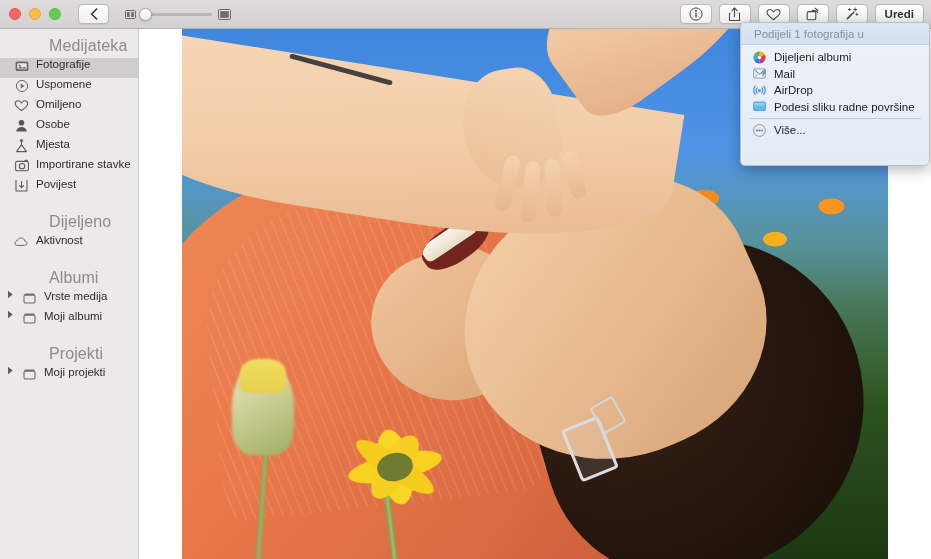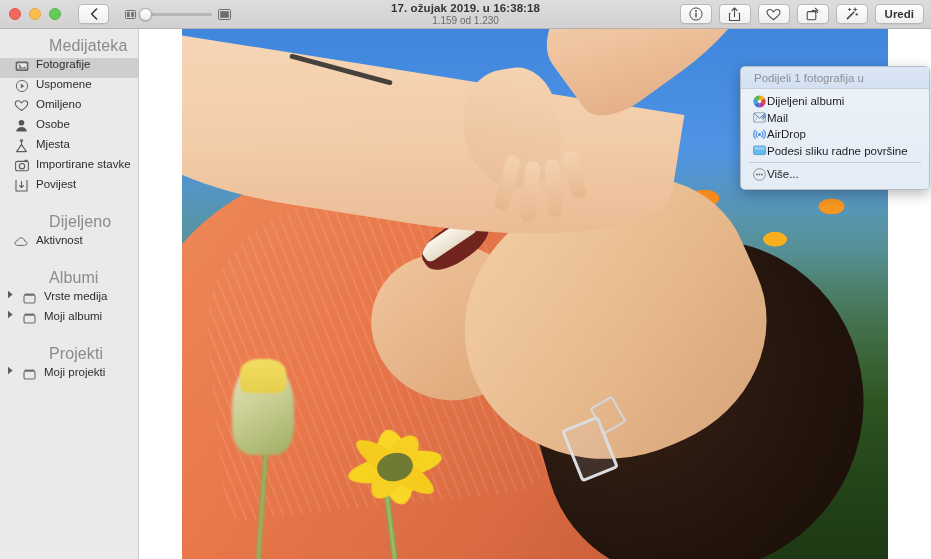--- a/index.html
+++ b/index.html
@@ -316,41 +316,40 @@
     position: absolute;
     background: linear-gradient(to bottom,#f2de62,#e6cf4b);
     border-radius: 40% 40% 20% 20%;
     filter: blur(1.2px);
   }
 
   
   .share-menu {
     position: absolute;
     left: 740px; top: 22px;
-    width: 190px; height: 124px;
+    width: 190px; height: 144px;
     background: linear-gradient(to bottom, #eef3f9 0%, #e9eff7 45%, #e4ecf6 100%);
     border: 1px solid #b9bfc8;
     border-radius: 5px;
     box-shadow: 0 4px 14px rgba(0,0,0,.28);
     z-index: 40;
     overflow: hidden;
-    margin-top: 44px;
   }
   .share-title {
     height: 22px;
     display: flex; align-items: center;
     padding-left: 13px;
     font-size: 11.5px; color: #8b8f95;
     background: linear-gradient(to bottom,#dce7f4,#d3e0f1);
     border-bottom: 1px solid #c6cfdb;
   }
   .share-list { padding: 4px 0 3px; }
   .share-item {
     display: flex; align-items: center;
-    height: 16.5px; padding-left: 11px; gap: 0;
+    height: 16.5px; padding-left: 11px; gap: 7px;
     font-size: 11.5px; color: #1d1d1f;
   }
   .share-item .si-ico {
     width: 15px; height: 15px; flex: 0 0 auto;
     display: flex; align-items: center; justify-content: center;
   }
   .share-sep {
     height: 1px; margin: 3px 8px 3px;
     background: #c3cbd6;
   }
@@ -386,24 +385,20 @@
         <span class="slider-knob"></span>
       </span>
       <span class="zoom-ico">
         <svg width="13" height="11" viewBox="0 0 13 11">
           <rect x="0.5" y="0.5" width="12" height="10" rx="1" fill="none" stroke="#6e6c6c"></rect>
           <rect x="2.2" y="2.2" width="8.6" height="6.6" fill="#6e6c6c"></rect>
         </svg>
       </span>
     </div>
 
-    <div class="title-block">
-      <div class="title-main">17. ožujak 2019. u 16:38:18</div>
-      <div class="title-sub">1.159 od 1.230</div>
-    </div>
 
     <div class="tb-right">
       <div class="tb-btn">
         <svg width="14" height="14" viewBox="0 0 14 14">
           <circle cx="7" cy="7" r="6.1" fill="none" stroke="#4a4a4a" stroke-width="1"></circle>
           <circle cx="7" cy="4" r="0.95" fill="#4a4a4a"></circle>
           <rect x="6.3" y="5.8" width="1.4" height="4.6" rx="0.6" fill="#4a4a4a"></rect>
         </svg>
       </div>
       <div class="tb-btn">

